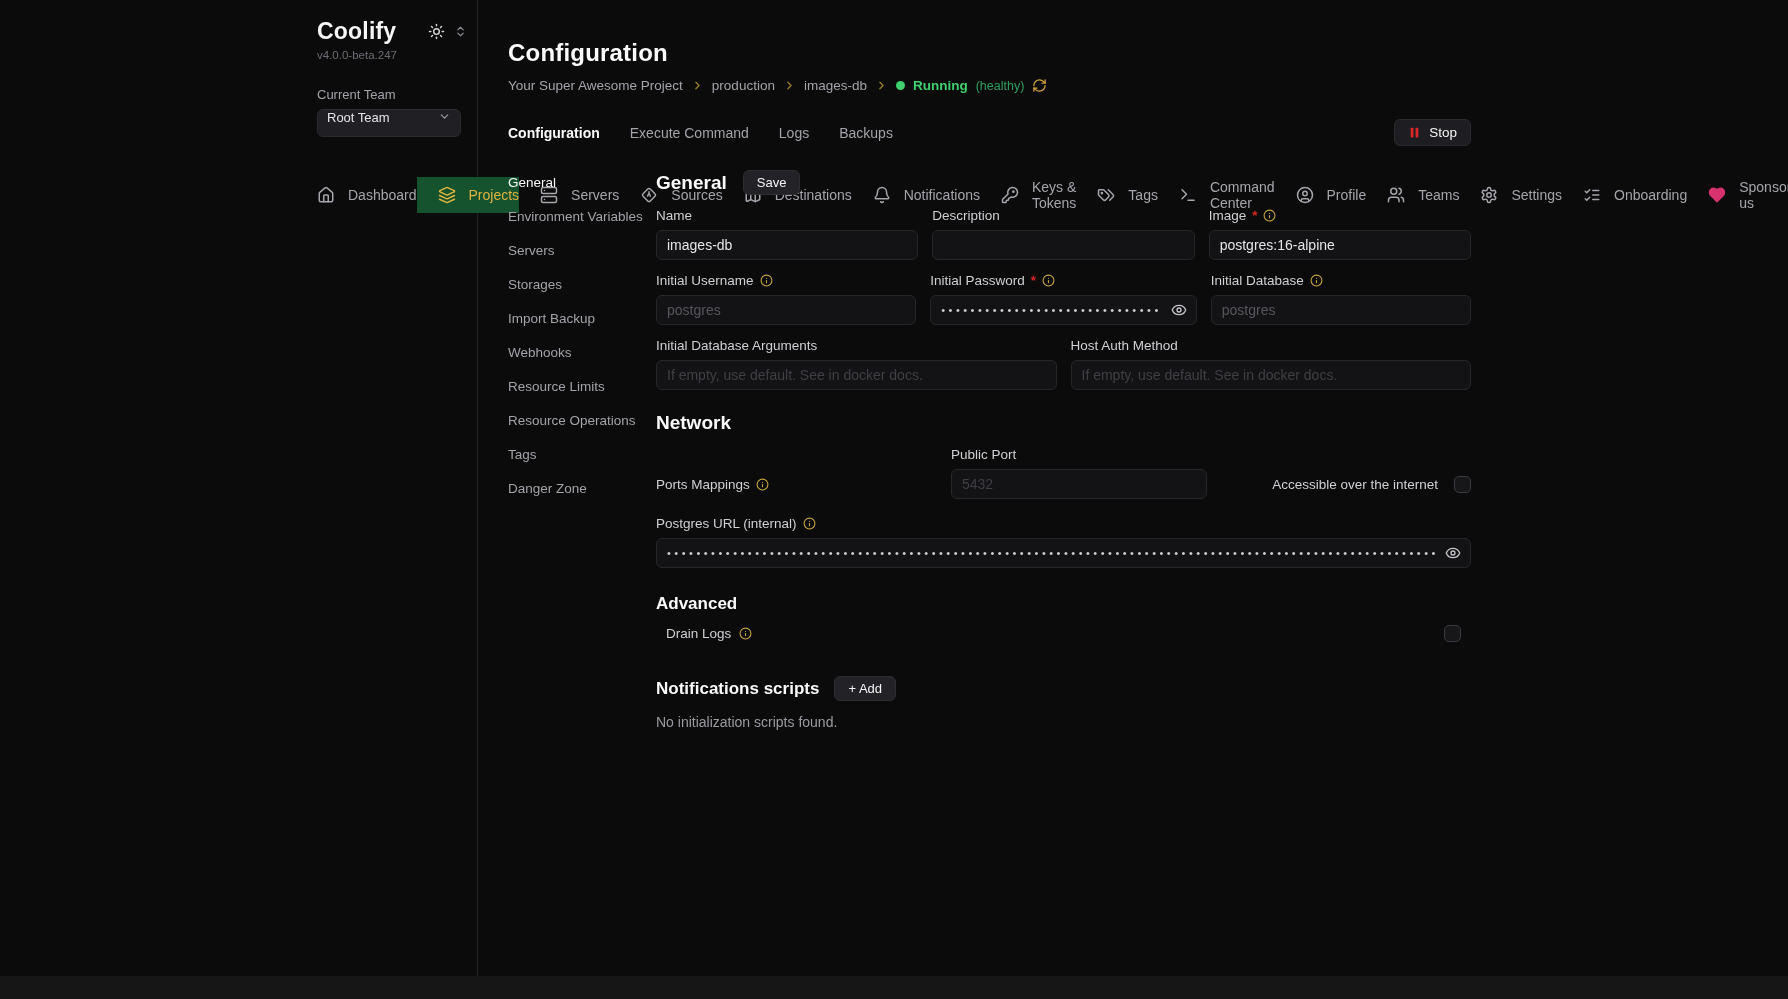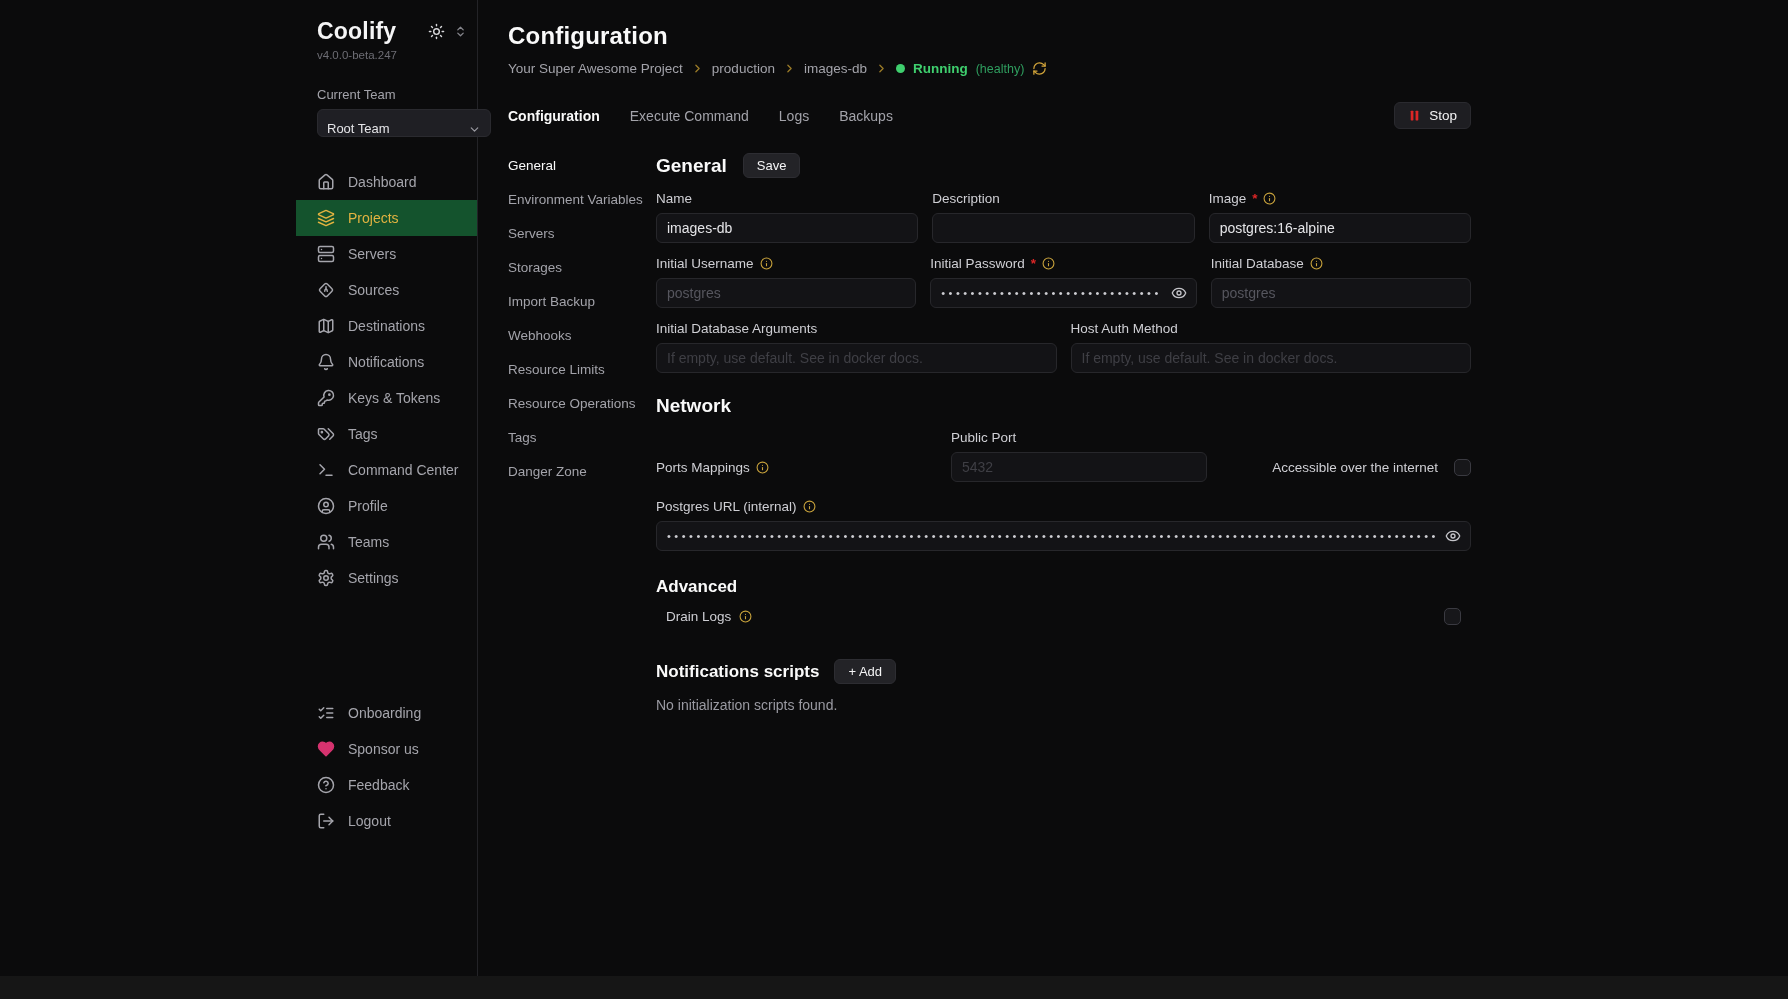--- a/index.html
+++ b/index.html
@@ -15,33 +15,33 @@
   svg.ic { display:block; }
 
   
   .sidebar { position:absolute; left:0; top:0; width:478px; height:976px; border-right:1px solid #232327; }
   .side-inner { margin-left:296px; width:181px; height:100%; display:flex; flex-direction:column; padding-top:18px; }
   .logo-row { display:flex; align-items:center; padding:0 10px 0 21px; }
   .logo { color:#f5f5f6; font-size:23px; font-weight:800; letter-spacing:.2px; }
   .logo-icons { margin-left:auto; display:flex; align-items:center; gap:9px; color:#d7d7da; }
   .version { padding-left:21px; margin-top:4px; font-size:11.5px; color:#6d6d74; }
   .team-label { padding-left:21px; margin-top:26px; font-size:13px; color:#a3a3aa; }
-  .team-select { margin:7px 0 0 21px; width:174px; height:28px; background:#1f1f24; border:1px solid #2a2a2f;
-    border-radius:6px; display:flex; align-items:flex-end; padding:0 9px; font-size:13px; color:#e5e5e8; cursor:pointer; }
+  .team-select { margin:7px 0 13px 21px; width:144px; height:28px; background:#1f1f24; border:1px solid #2a2a2f;
+    border-radius:6px; display:flex; align-items:flex-start; padding:0 9px; font-size:13px; color:#e5e5e8; cursor:pointer; }
   .team-select .chev { margin-left:auto; color:#9a9aa1; }
-  .nav { margin-top:27px; display:flex; flex-direction:column; }
+  .nav { margin-top:27px; display:flex; }
   .nav-item { height:36px; display:flex; align-items:center; gap:13px; padding-left:21px;
     color:#a5a5ac; font-size:14px; cursor:pointer; }
   .nav-item .ni-icon { width:18px; height:18px; flex:0 0 18px; }
   .nav-item.active { background:#14532d; color:#e2b340; }
   .nav-spacer { height:99px; }
   .heart-pink { color:#d6336f; }
 
   
-  .main { position:absolute; left:479px; top:0; width:1284px; height:976px; padding:22px 0 0 29px; }
+  .main { position:absolute; left:479px; top:17px; width:1284px; height:976px; padding:22px 0 0 29px; }
   .page-title { font-size:24px; font-weight:800; color:#fafafa; letter-spacing:.2px; }
   .breadcrumb { margin-top:11px; display:flex; align-items:center; gap:8px; font-size:13.5px; color:#a3a3aa; }
   .crumb-sep { color:#9c7c28; }
   .status-dot { width:9px; height:9px; border-radius:50%; background:#3fcf6e; }
   .status-running { color:#3fcf6e; font-weight:700; }
   .status-healthy { color:#2f9e5f; font-size:12.5px; }
   .refresh { color:#d3a53a; cursor:pointer; }
 
   .tabs-row { margin-top:26px; width:963px; display:flex; align-items:center; gap:30px; font-size:14px; color:#a3a3aa; }
   .tab { cursor:pointer; }

